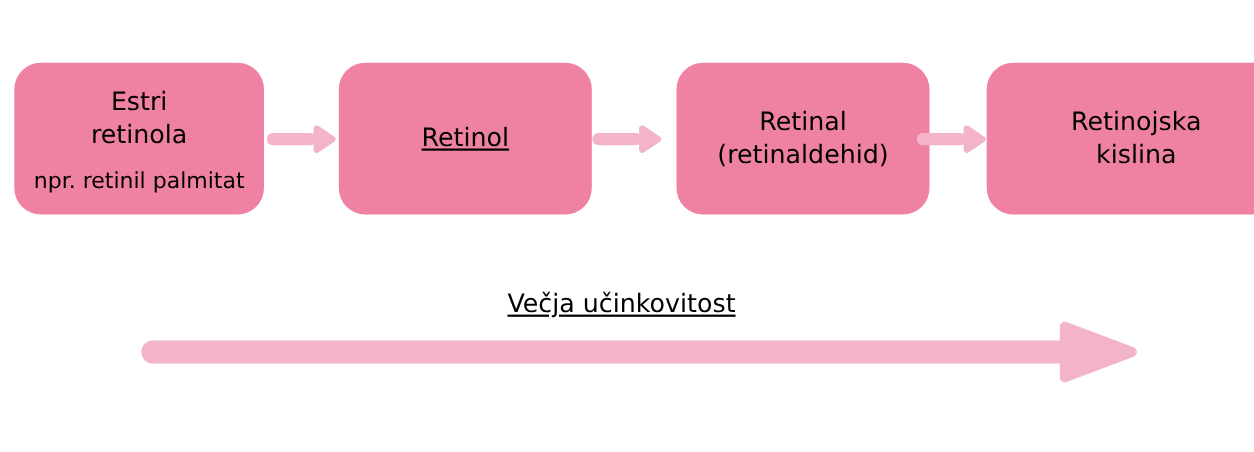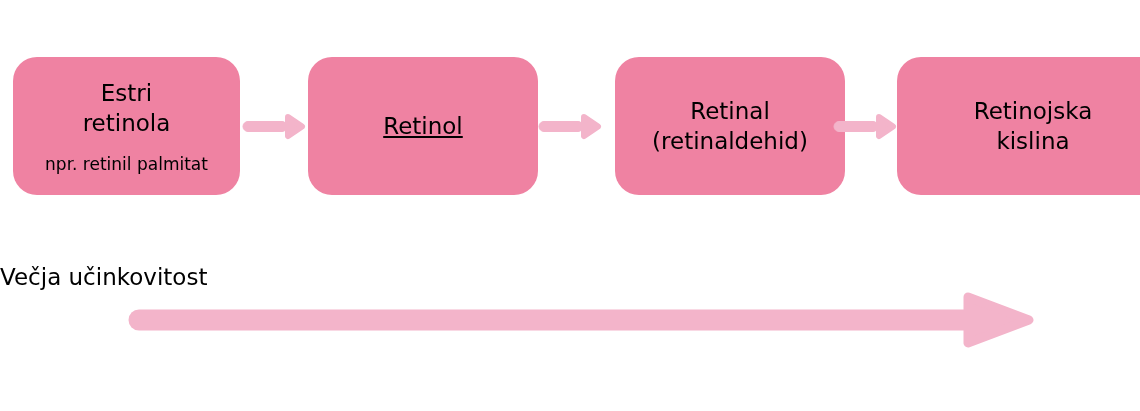--- a/index.html
+++ b/index.html
@@ -24,21 +24,21 @@
     align-items: center;
     justify-content: center;
     text-align: center;
   }
   .box-title {
     font-size: 23px;
     line-height: 30px;
     white-space: pre-line;
   }
   .box-subtitle {
-    font-size: 17px;
+    font-size: 20px;
     line-height: 22px;
     margin-top: 15px;
   }
   .box1 { left: 13px;  width: 227px; }
   .box2 { left: 308px; width: 230px; text-decoration: underline; }
   .box3 { left: 602px; width: 230px; margin-left: 13px; }
   .box4 { left: 897px; width: 272px; }
   .small-arrow {
     position: absolute;
     top: 111px;
@@ -56,23 +56,24 @@
     position: absolute;
     left: 126px;
     top: 288px;
     width: 912px;
     height: 64px;
   }
   .label {
     position: absolute;
     left: 0;
     width: 1130px;
-    text-align: left;
+    text-align: center;
     font-size: 23px;
     line-height: 30px;
+    text-decoration: underline;
   }
   .label-top { top: 262px; }
   .label-bottom { top: 343px; }
 </style>
 </head>
 <body>
 
 <div class="canvas">
 
   <div class="box box1">

